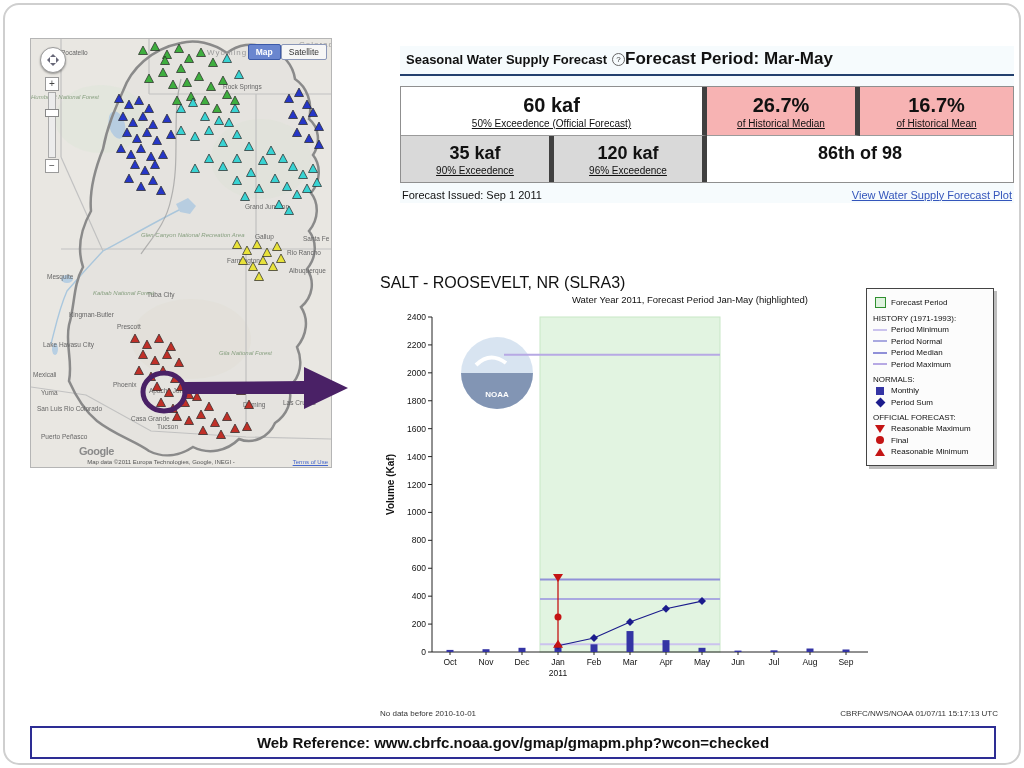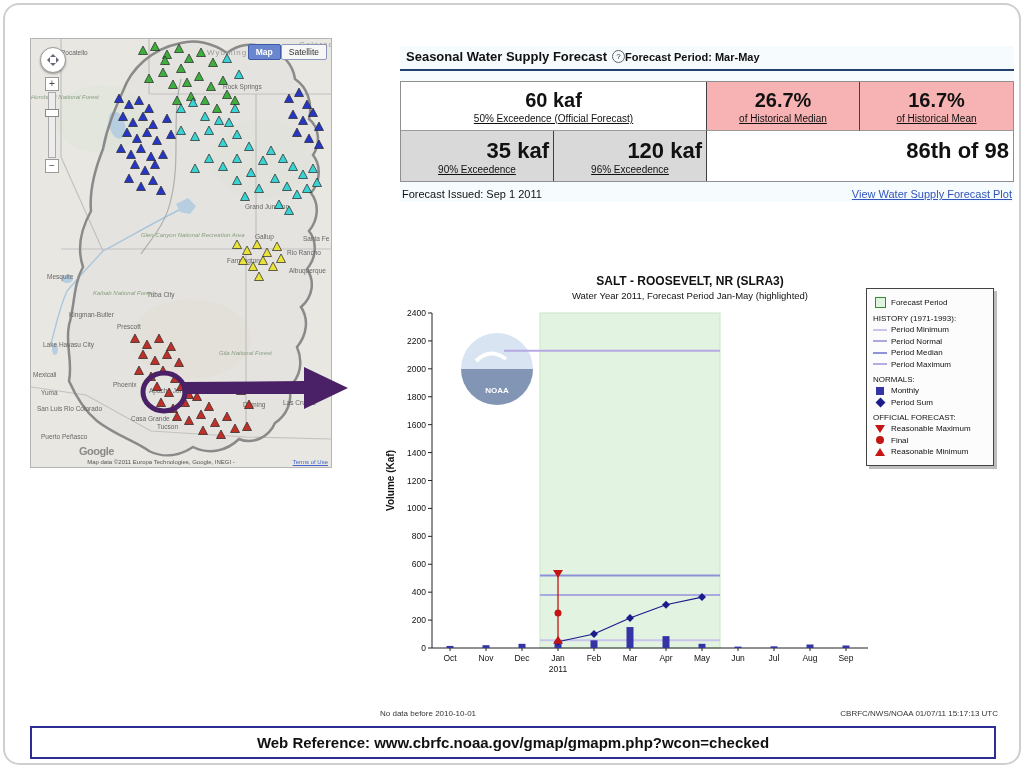--- a/index.html
+++ b/index.html
@@ -37,37 +37,37 @@
   
   #annotation-svg{position:absolute;left:138px;top:356px;width:235px;height:72px;z-index:5;pointer-events:none;}
 
   
   #forecast-panel{position:absolute;left:400px;top:46px;width:614px;background:#f6fbfd;z-index:2;}
   .fp-header{display:flex;justify-content:flex-start;align-items:center;padding:3px 6px 5px;
     border-bottom:2px solid #23406e;}
   .fp-title{font-size:13px;font-weight:bold;}
   .help{display:inline-block;width:11px;height:11px;border:1px solid #666;border-radius:50%;font-size:8px;
     line-height:11px;text-align:center;color:#333;margin-left:5px;vertical-align:2px;font-weight:normal;cursor:pointer;}
-  .fp-period{font-size:11px;font-weight:bold;}
+  .fp-period{font-size:17px;font-weight:bold;}
   .fp-table{display:grid;grid-template-columns:repeat(4,1fr);border:1px solid #8f8f8f;margin-top:10px;background:#fff;}
-  .cell{border-right:1px solid #404040;border-bottom:1px solid #9b9b9b;text-align:center;padding:7px 4px 6px;}
+  .cell{border-right:5px solid #404040;border-bottom:1px solid #9b9b9b;text-align:center;padding:7px 4px 6px;}
   .cell.span2{grid-column:span 2;}
   .cell.last{border-right:none;}
   .cell.bot{border-bottom:none;}
   .cell.pink{background:#f7b3b3;}
   .cell.gray{background:#d9d9d9;}
   .cell .v{font-size:20px;font-weight:bold;line-height:1.15;}
-  .cell .v.sm{font-size:22px;text-align:right;}
+  .cell .v.sm{font-size:18px;}
   .cell .l{font-size:10px;margin-top:1px;text-decoration:underline;}
   .fp-footer{display:flex;justify-content:space-between;padding:6px 2px 2px;font-size:11px;}
   .fp-link{color:#3355bb;text-decoration:underline;cursor:pointer;}
 
   
   #chart{position:absolute;left:380px;top:274px;width:620px;z-index:1;}
-  .c-title{width:620px;text-align:center;font-size:12px;font-weight:bold;}
+  .c-title{width:620px;font-size:16px;font-weight:normal;}
   .c-sub{width:620px;text-align:center;font-size:9.5px;margin-top:2px;}
   #chart-svg{display:block;margin-top:2px;}
   #chart-legend{position:absolute;left:486px;top:14px;width:128px;background:#fcfcfc;border:1px solid #444;
     box-shadow:3px 3px 0 #bdbdbd;padding:5px 8px 6px 6px;font-size:8px;z-index:3;box-sizing:border-box;}
   .lg-item{display:flex;align-items:center;gap:4px;margin:2.5px 0;white-space:nowrap;}
   .lg-head{margin:6px 0 1px;}
   .ic{flex:0 0 14px;display:flex;justify-content:center;align-items:center;}
   #fn-left{position:absolute;left:380px;top:709px;font-size:8px;color:#333;}
   #fn-right{position:absolute;right:26px;top:709px;font-size:8px;color:#333;}
 

